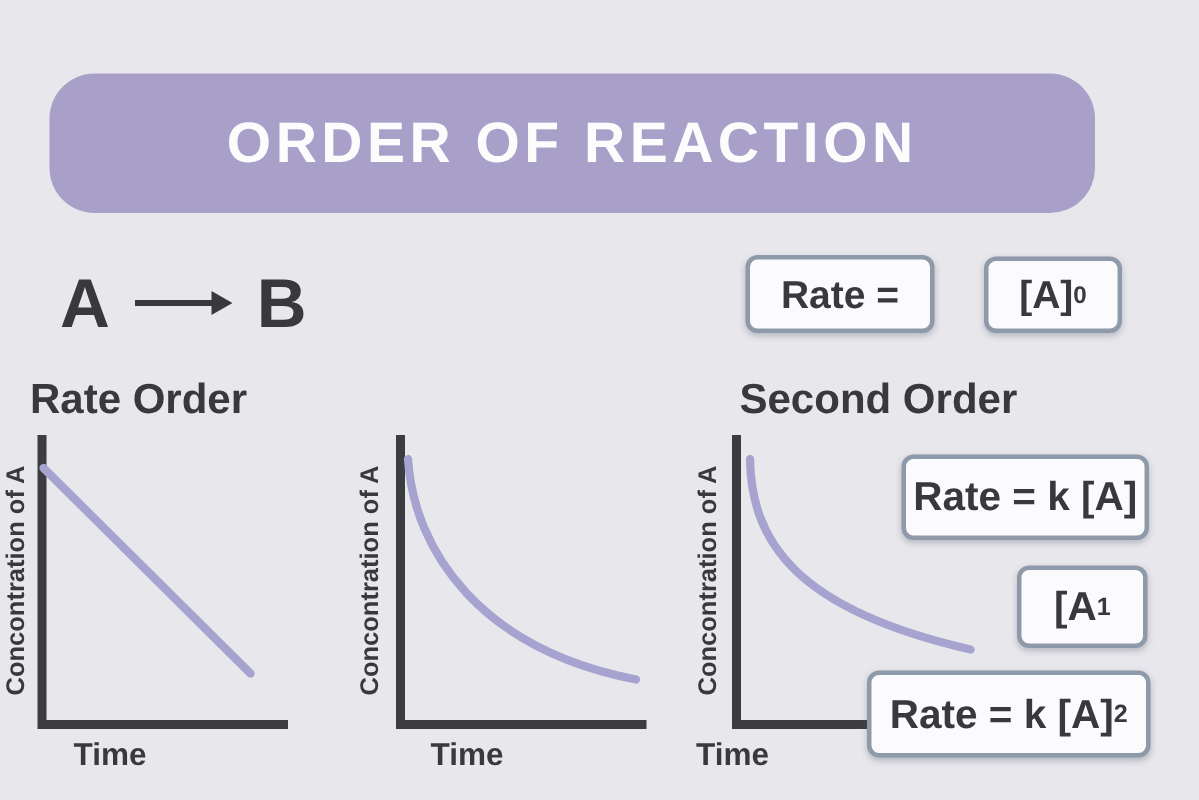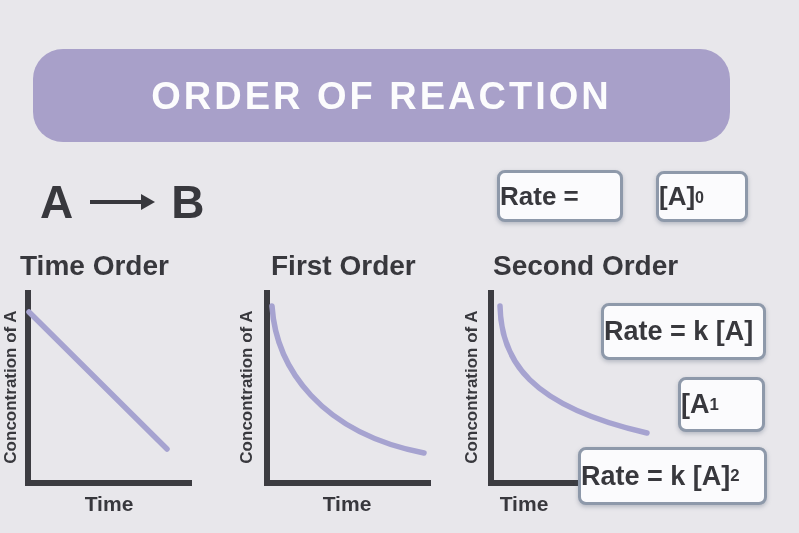--- a/index.html
+++ b/index.html
@@ -32,21 +32,21 @@
   }
   .equation svg{display:block;}
 
   
   .wbox{
     position:absolute;
     background:var(--box_bg,#fbfbfd);
     border:3px solid var(--box_border,#8e99aa);
     border-radius:8px;
     box-shadow:0 2px 4px rgba(90,100,120,0.35);
-    display:flex;align-items:center;justify-content:flex-start;
+    display:flex;align-items:center;justify-content:center;
     color:var(--text,#38383d);font-weight:bold;white-space:nowrap;
     box-sizing:border-box;
   }
   .wbox sup{font-size:62%;line-height:0;}
   #rate-eq-box   {left:497px;top:146px;width:126px;height:52px;font-size:26px;}
   #order0-box    {left:656px;top:147px;width:92px;height:51px;font-size:26px;}
   #rate-k-a-box  {left:601px;top:279px;width:165px;height:57px;font-size:27px;}
   #order1-box    {left:678px;top:353px;width:87px;height:55px;font-size:27px;}
   #rate-k-a2-box {left:578px;top:423px;width:189px;height:58px;font-size:27px;}
 
@@ -69,21 +69,21 @@
     position:absolute;width:200px;height:20px;top:353px;
     transform:rotate(-90deg);
     text-align:center;
     color:var(--text,#38383d);font-size:17px;font-weight:bold;white-space:nowrap;
   }
   #ylabel-zero  {left:-89px;}
   #ylabel-first {left:147px;}
   #ylabel-second{left:372px;}
 
   .xlabel{
-    position:absolute;top:468px;width:120px;text-align:center;
+    position:absolute;top:468px;width:120px;text-align:left;
     color:var(--text,#38383d);font-size:21px;font-weight:bold;
   }
   #xlabel-zero  {left:49px;}
   #xlabel-first {left:287px;}
   #xlabel-second{left:464px;}
 
   .axis-path {stroke:var(--axis,#3c3c41);stroke-width:6;fill:none;}
   .curve-path{stroke:var(--curve,#a6a3d0);stroke-width:5.5;fill:none;stroke-linecap:round;}
 </style>
 </head>
@@ -105,22 +105,21 @@
   </div>
 
   <div class="wbox" id="rate-eq-box">
     <span>Rate =</span>
   </div>
   <div class="wbox" id="order0-box">
     <span>[A]</span>
       <sup>0</sup>
   </div>
 
-  <div class="graph-title" id="title-zero">Time Order</div>
-  <div class="graph-title" id="title-first">First Order</div>
+  <div class="graph-title" id="title-zero">Rate Order</div>
   <div class="graph-title" id="title-second">Second Order</div>
 
   <svg class="graph-svg" id="graph-zero-svg" width="172" height="205" viewBox="0 0 172 205">
     <path class="axis-path" d="M 4 2 L 4 195 L 168 195"></path>
     <path class="curve-path" d="M 5 24 L 143 161"></path>
   </svg>
   <div class="ylabel" id="ylabel-zero">Concontration of A</div>
   <div class="xlabel" id="xlabel-zero">Time</div>
 
   <svg class="graph-svg" id="graph-first-svg" width="172" height="205" viewBox="0 0 172 205">

